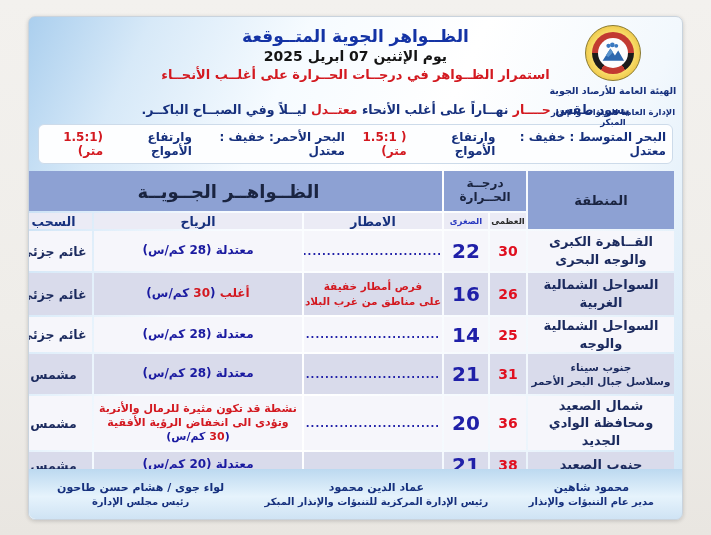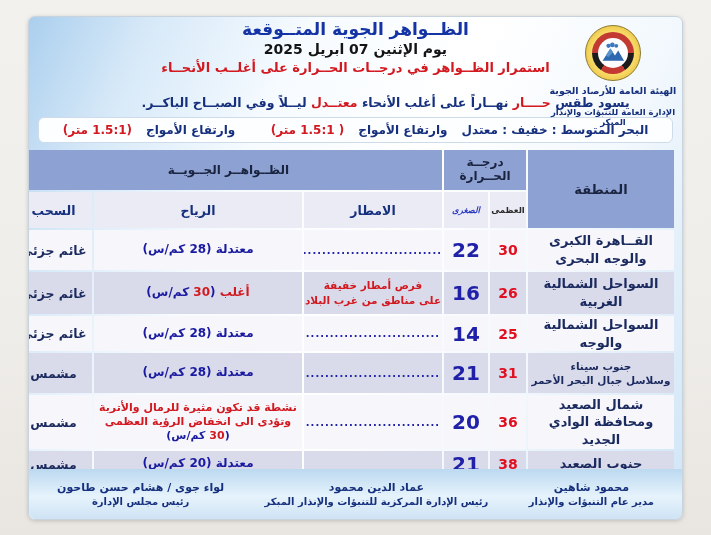--- a/index.html
+++ b/index.html
@@ -23,43 +23,43 @@
     background: radial-gradient(circle, #f9dd6a 0 55%, #e3b62f 90%, #a98a26 100%);
     border: 1px solid #8a7a30; display: flex; align-items: center; justify-content: center; }
   .emblem-ring { width: 42px; height: 42px; border-radius: 50%;
     background: conic-gradient(#c23a31 0 25%, #1c1c1c 25% 40%, #c23a31 40% 60%, #1c1c1c 60% 75%, #c23a31 75% 100%);
     display: flex; align-items: center; justify-content: center; }
   .emblem-core { width: 30px; height: 30px; border-radius: 50%; background: #fdfdfd;
     display: flex; align-items: center; justify-content: center; overflow: hidden; }
   .auth-line1 { font-size: 9.5px; font-weight: bold; color: #16307d; margin-top: 4px; }
   .auth-line2 { font-size: 8.5px; font-weight: bold; color: #16307d; margin-top: 11px; }
 
-  .head-area { padding-top: 2px; text-align: center; }
+  .head-area { padding-top: 9px; text-align: center; }
   .title    { color: #1433a5; font-size: 17px; font-weight: bold; }
   .date     { color: #141414; font-size: 14px; font-weight: bold; margin-top: 2px; }
   .headline { color: #d31920; font-size: 13px; font-weight: bold; margin-top: 3px; }
   .summary  { font-size: 12.5px; font-weight: bold; color: #16307d; margin-top: 20px; margin-left: 60px; margin-right: 0; text-align: center; }
   .red  { color: #d31920; }
   .navy { color: #16307d; }
 
   .sea-strip { margin: 7px 9px 5px 9px; background: #fdfeff; border: 1px solid #cddbea;
     border-radius: 6px; display: flex; justify-content: space-around; align-items: center;
     padding: 5px 6px; font-size: 12px; font-weight: bold; color: #16307d; }
   .sea-group { display: flex; gap: 14px; align-items: center; }
 
   table { margin: 2px 6px 0 6px; border-collapse: separate; border-spacing: 2px;
     table-layout: fixed; width: 643px; }
   th, td { text-align: center; vertical-align: middle; font-weight: bold; overflow: hidden; }
   .th-blue { background: #8da1d3; color: #1a2440; }
-  .th-phen { font-size: 12px; height: 40px; }
+  .th-phen { font-size: 18px; height: 40px; }
   .th-temp { font-size: 12px; line-height: 1.15; margin-left: 12px; }
   .th-region { font-size: 13px; vertical-align: middle; }
-  .th-sub { background: #ebebf5; color: #16307d; font-size: 12.5px; height: 36px; }
+  .th-sub { background: #ebebf5; color: #16307d; font-size: 12.5px; height: 16px; }
   .th-max { font-size: 8.5px; color: #2b2b2b; }
-  .th-min { font-size: 8.5px; color: #2b3bc0; font-style: italic; }
+  .th-min { font-size: 8.5px; color: #2b3bc0; }
   .row-white td { background: #f6f6fb; }
   .row-shade td { background: #d9dbeb; }
   .cell-region { color: #1b2a5e; font-size: 13px; line-height: 1.35; }
   .cell-region.small { font-size: 10.5px; }
   .cell-max { color: #e01020; font-size: 14px; }
   .cell-min { color: #2020a8; font-size: 20px; }
   .cell-rain { color: #2020a8; font-size: 10px; letter-spacing: 1px; }
   .cell-rain .rl { letter-spacing: 0; font-size: 10.5px; line-height: 1.4; }
   .cell-wind { color: #1a1aa0; font-size: 12px; line-height: 1.3; }
   .cell-wind .wl { font-size: 11px; }
@@ -105,20 +105,21 @@
     <div class="summary"><span class="navy">يسود طقس </span><span class="red">حــــار</span><span class="navy"> نهــاراً على أغلب الأنحاء </span><span class="red">معتــدل</span><span class="navy"> ليــلاً وفي الصبــاح الباكــر.</span></div>
   </div>
 
   <div class="sea-strip">
     <div class="sea-group">
       <span>البحر المتوسط :  خفيف : معتدل</span>
       <span>وارتفاع الأمواج</span>
       <span class="red">( 1.5:1 متر)</span>
     </div>
     <div class="sea-group">
+      <span>البحر الأحمر:  خفيف : معتدل</span>
       <span>وارتفاع الأمواج</span>
       <span class="red">(1.5:1 متر)</span>
     </div>
   </div>
 
   <table>
     <colgroup>
       <col style="width:146px">
         <col style="width:36px">
         <col style="width:44px">
@@ -196,21 +197,21 @@
     <tr class="row-white r5">
       <td class="cell-region">
         <div>شمال الصعيد</div>
         <div>ومحافظة الوادي الجديد</div>
       </td>
       <td class="cell-max">36</td>
       <td class="cell-min">20</td>
       <td class="cell-rain">............................</td>
       <td class="cell-wind">
         <div class="wl red">نشطة قد تكون مثيرة للرمال والأتربة</div>
-        <div class="wl red">وتؤدى الى انخفاض الرؤية العظمى</div>
+        <div class="wl red">وتؤدى الى انخفاض الرؤية الأفقية</div>
         <div class="wl"><span>(</span><span class="red">30</span><span> كم/س)</span></div>
       </td>
       <td class="cell-clouds">مشمس</td>
     </tr>
 
     <tr class="row-shade r6">
       <td class="cell-region">
         <div>جنوب الصعيد</div>
       </td>
       <td class="cell-max">38</td>

